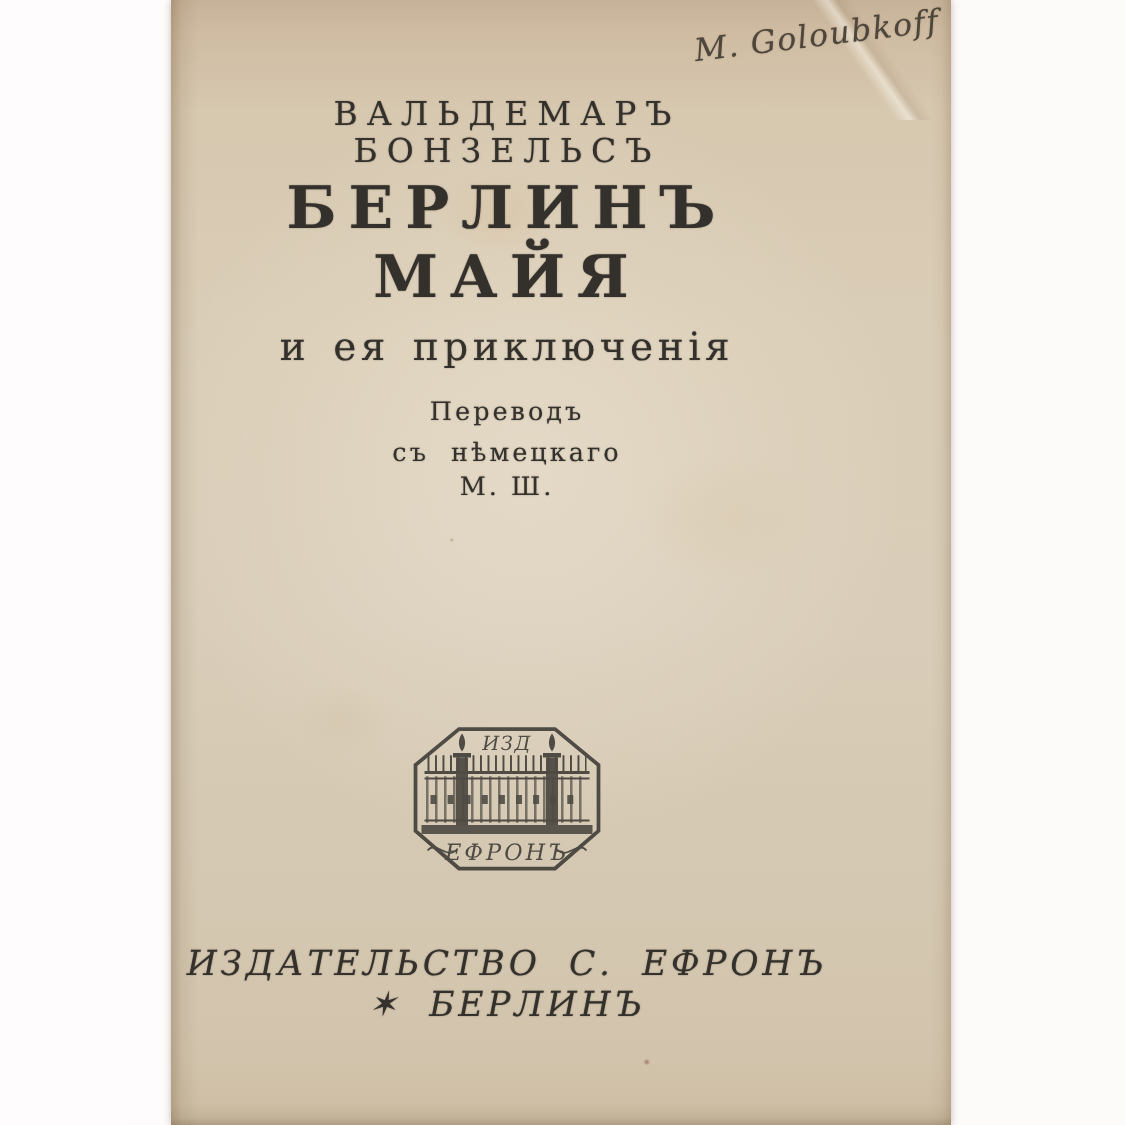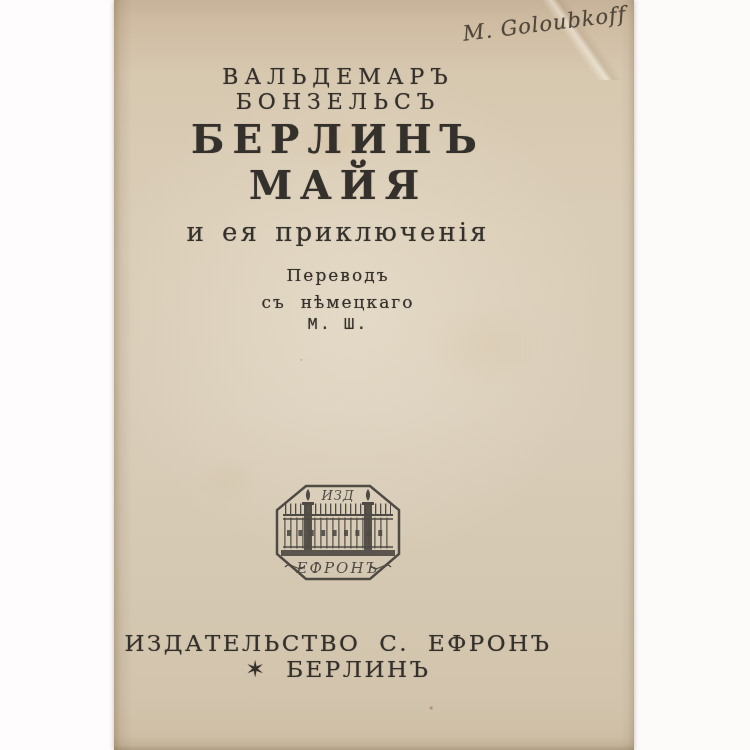--- a/index.html
+++ b/index.html
@@ -50,23 +50,23 @@
     position:absolute;top:6px;left:348px;width:260px;
     transform:rotate(-7deg);
     font-style:italic;font-size:21px;letter-spacing:1px;
     color:#4e463b;text-shadow:0 0 1px rgba(80,70,55,0.4);
   }
   .author{top:64px;font-size:22px;letter-spacing:6px;word-spacing:6px;}
   .title{top:116px;font-size:39px;font-weight:600;letter-spacing:8px;word-spacing:10px;}
   .subtitle{top:170px;font-size:26px;letter-spacing:3px;word-spacing:4px;margin-top:47px;}
   .trans1{top:265px;font-size:17px;letter-spacing:2px;}
   .trans2{top:292px;font-size:17px;letter-spacing:2px;white-space:pre;}
-  .trans3{top:315px;font-size:17px;letter-spacing:2px;font-family:Liberation Mono, monospace;}
+  .trans3{top:315px;font-size:17px;letter-spacing:2px;}
   .emblem-wrap{top:484px;height:98px;}
-  .imprint{top:630px;font-size:23px;letter-spacing:2.5px;word-spacing:9px;}
+  .imprint{top:630px;font-size:23px;letter-spacing:2.5px;word-spacing:9px;font-style:italic;}
 </style>
 </head>
 <body>
 
 <div class="scan">
   <div class="page">
     <div class="crease"></div>
 
     <div class="inscription">M. Goloubkoff</div>
 

